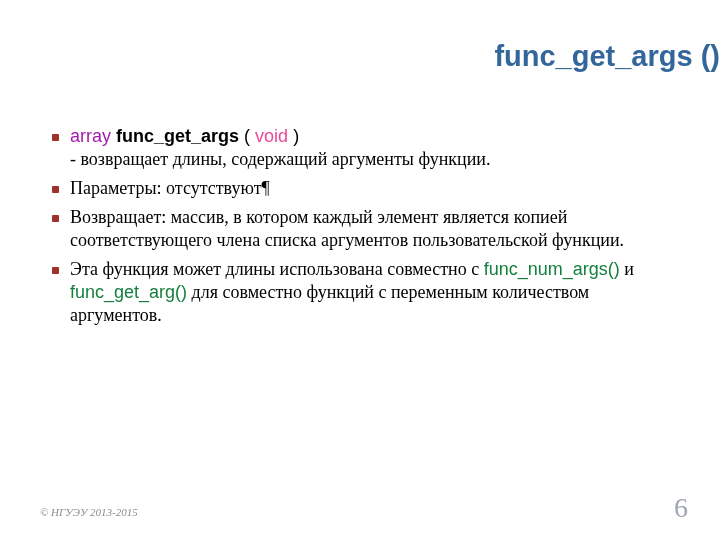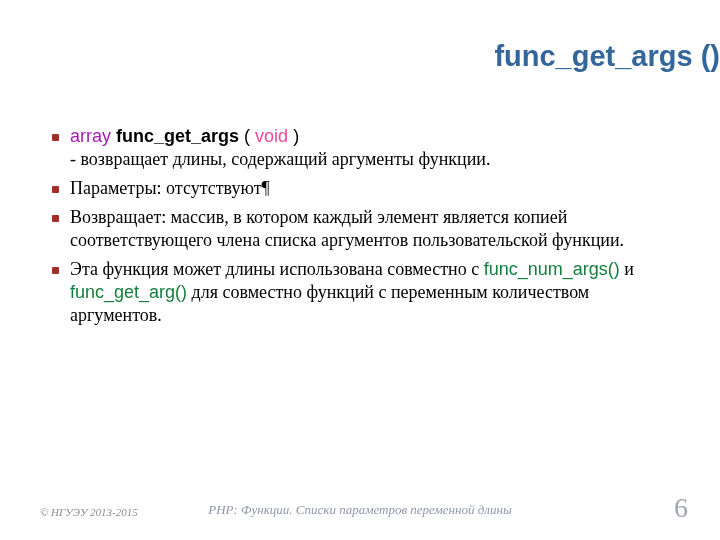--- a/index.html
+++ b/index.html
@@ -130,17 +130,16 @@
 
       <li>
         <span>Эта функция может длины использована совместно с </span><span class="fn-inline">func_num_args()</span><span> и </span><span class="fn-inline">func_get_arg()</span><span> для совместно функций с переменным количеством аргументов.</span>
       </li>
 
     </ul>
   </div>
 
   <div class="footer">
     <div class="copyright">© НГУЭУ 2013-2015</div>
-    <div class="footer-title">PHP: Функции. Списки параметров переменной длины</div>
     <div class="page-num">6</div>
   </div>
 
 </div>
 
 </body></html>

